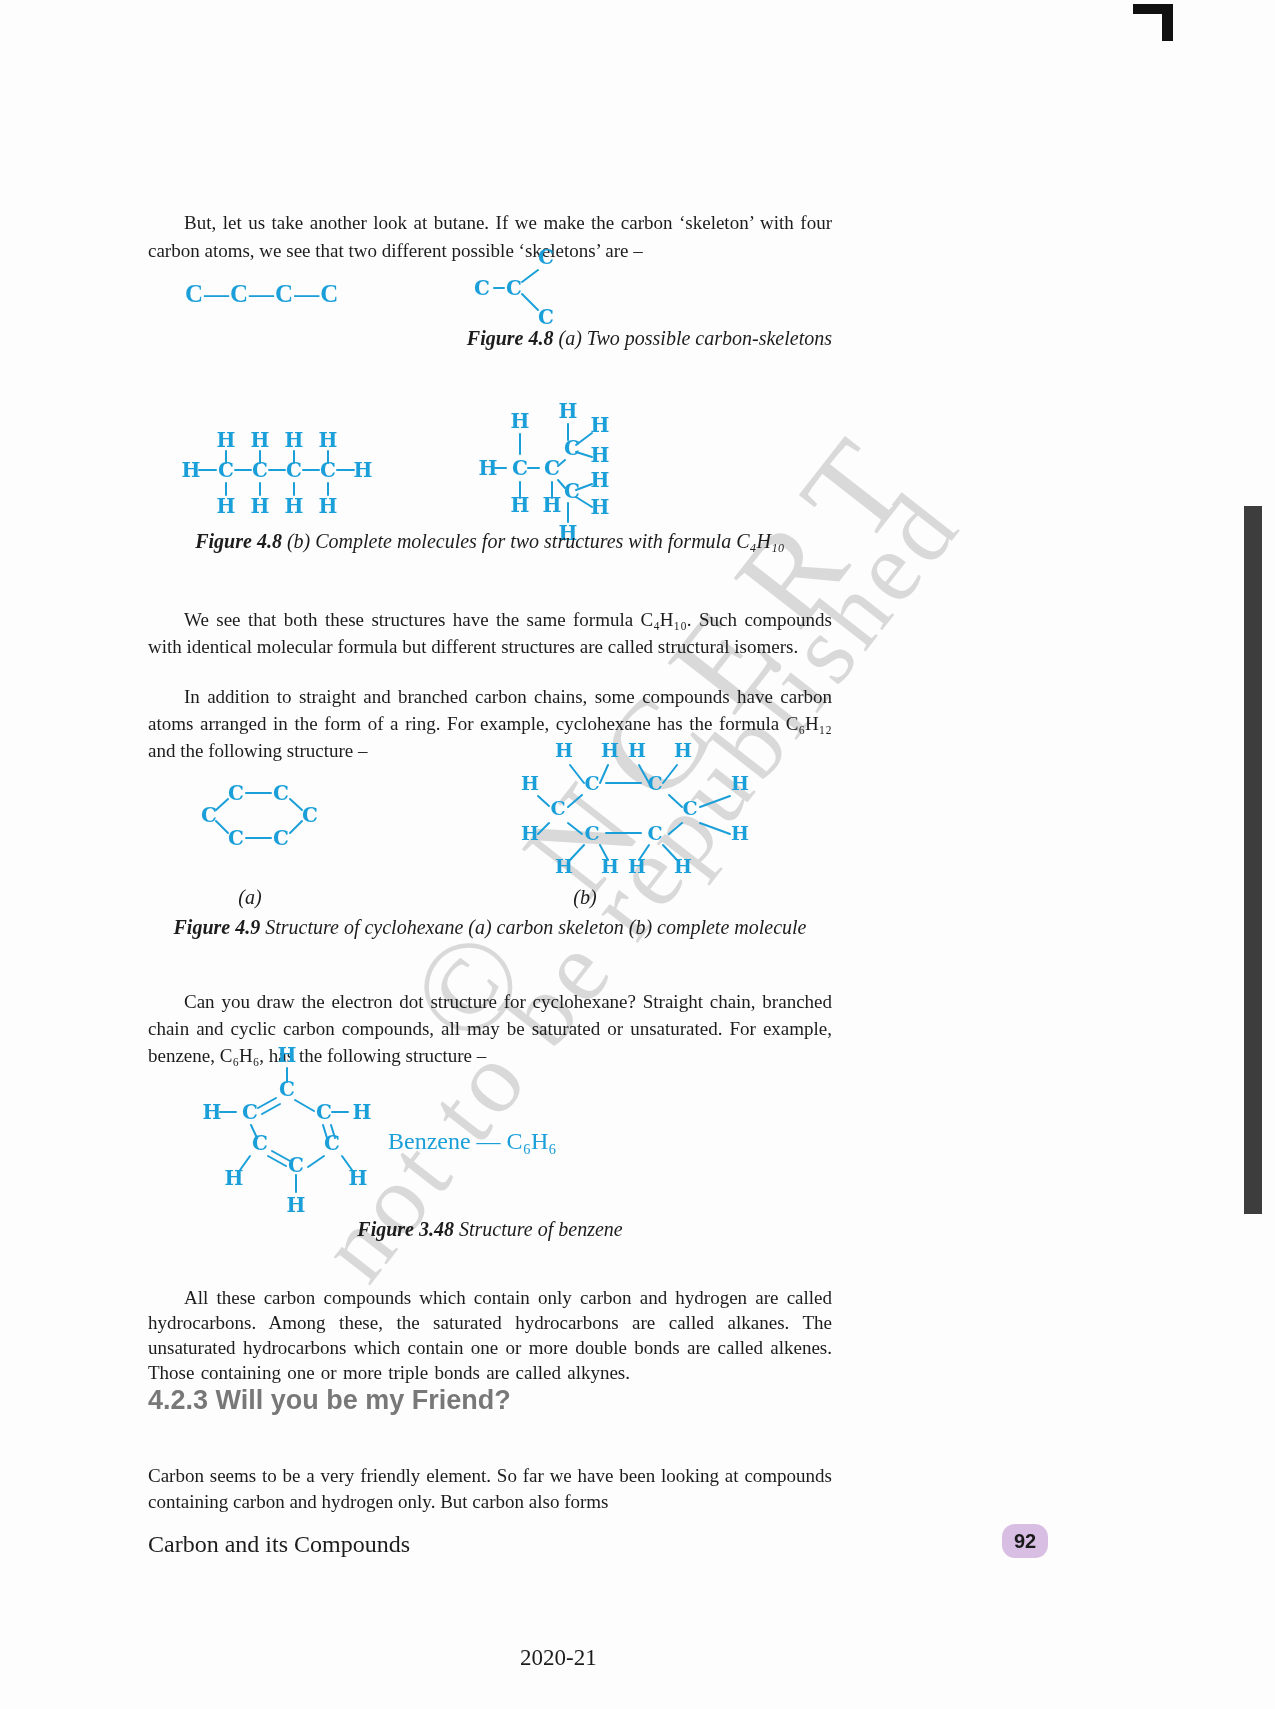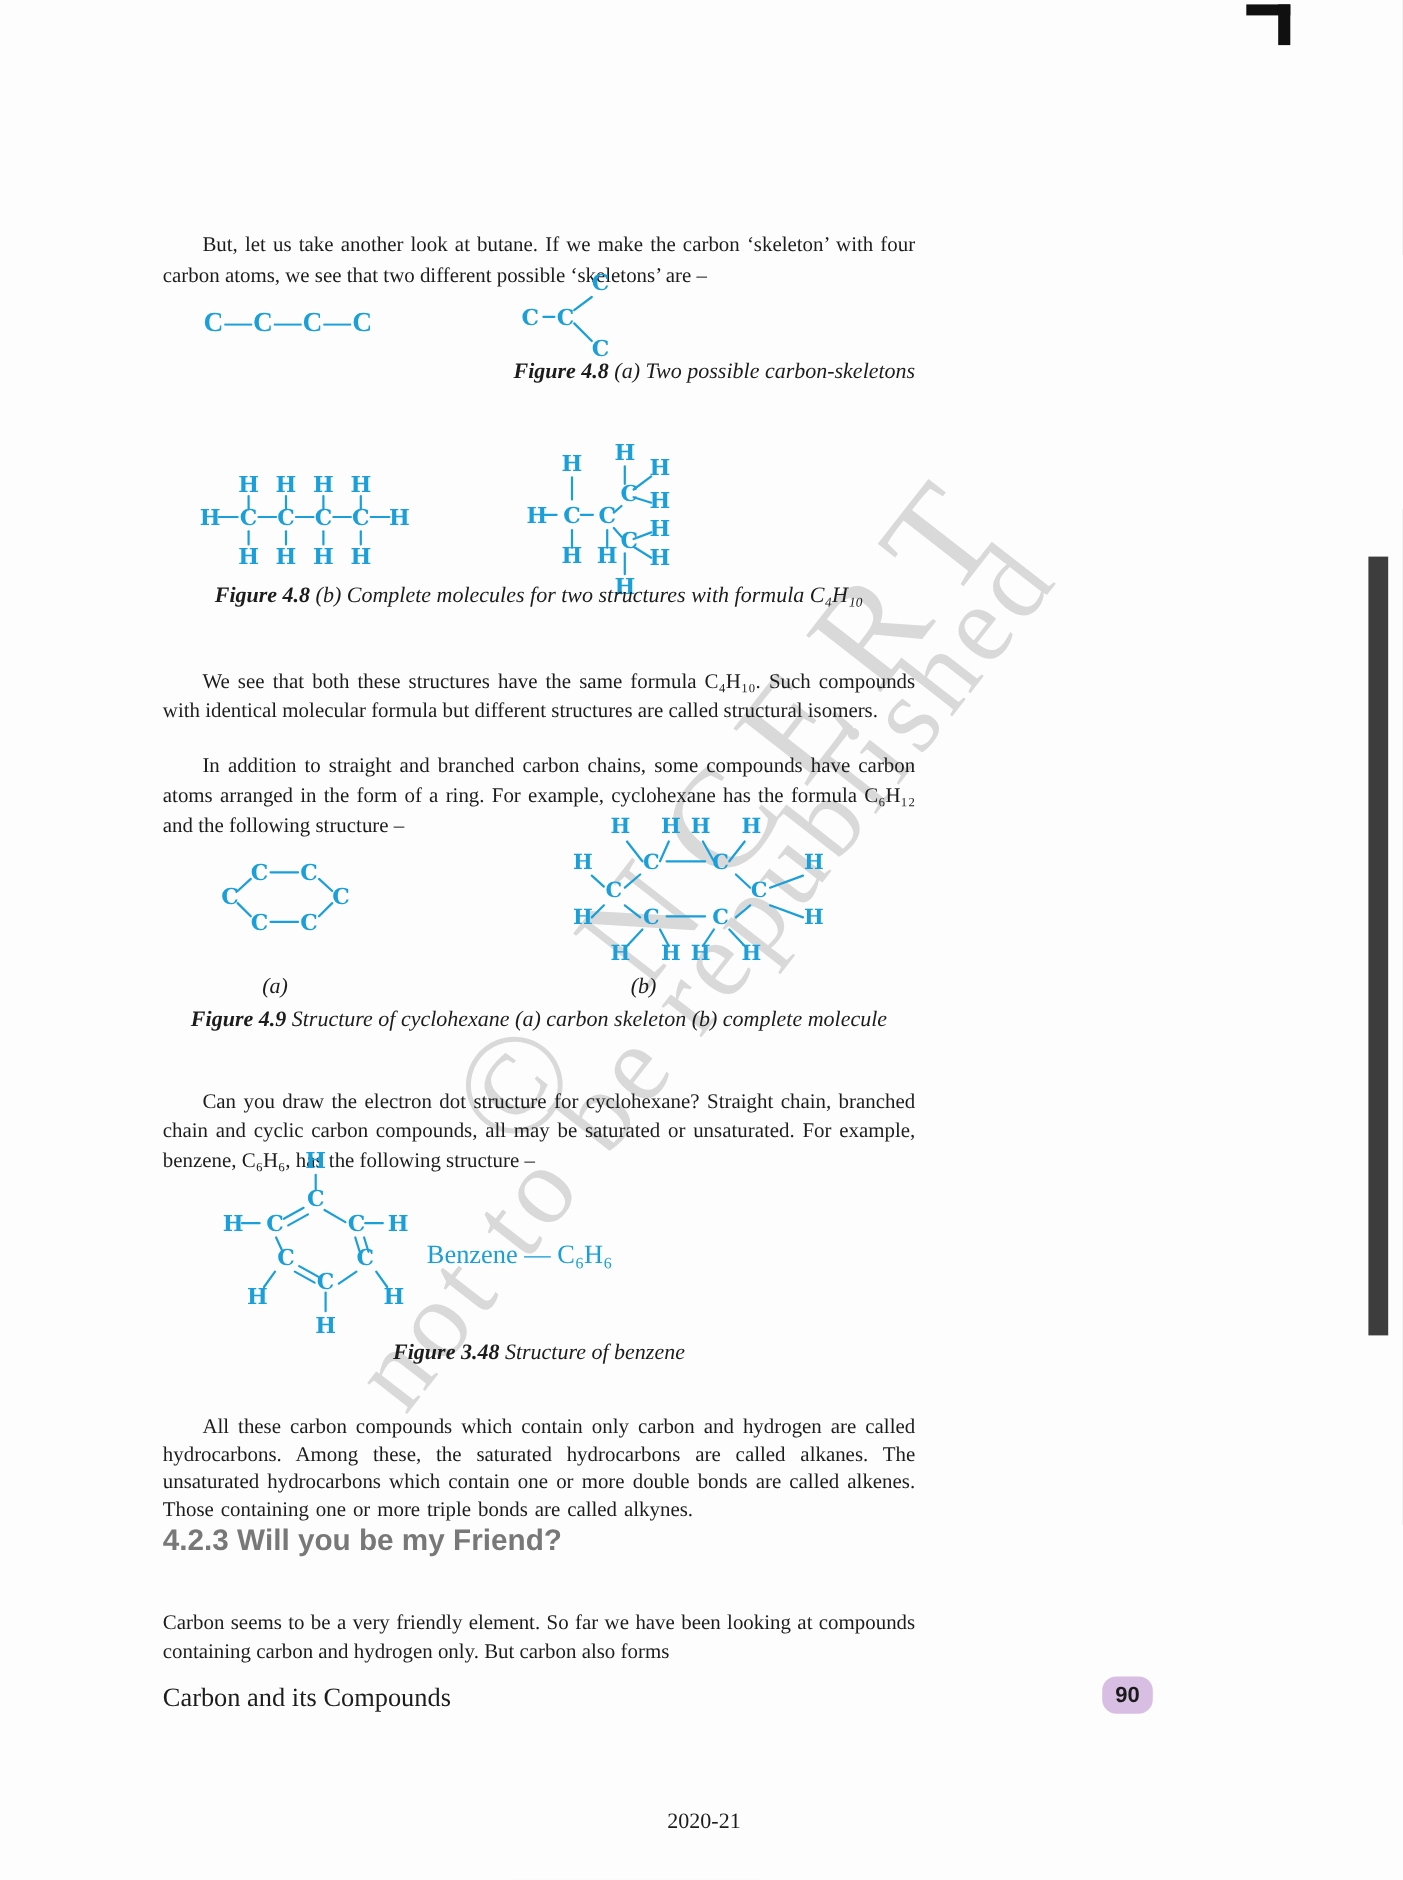--- a/index.html
+++ b/index.html
@@ -46,21 +46,21 @@
   .benzene-label { left:388px; top:1128px; color:#1b9fd9; font-size:24px; }
   svg { overflow:visible; }
   .atom { font-family:"DejaVu Serif","Liberation Serif",serif; font-weight:bold; fill:#1b9fd9; font-size:20px; text-anchor:middle; }
   .atom-sm { font-size:19px; }
   .bond { stroke:#1b9fd9; stroke-width:2; stroke-linecap:round; }
   
   .footer-title { left:148px; top:1531px; font-size:24px; }
   .page-badge { left:1002px; top:1524px; width:46px; height:34px; background:#d8bee2;
     border-radius:13px; text-align:center; line-height:34px; font-size:20px; font-weight:bold;
     font-family:"Liberation Sans","DejaVu Sans",sans-serif; color:#1a1a1a; }
-  .date { left:520px; top:1645px; width:240px; text-align:center; font-size:20px; }
+  .date { left:520px; top:1645px; width:240px; text-align:left; font-size:23px; }
 </style>
 </head>
 <body>
 
 <div class="page">
 
   <div class="wm wm1">© NCERT</div>
   <div class="wm wm2">not to be republished</div>
 
   <div class="corner-mark"></div>
@@ -263,16 +263,16 @@
     <span class="figlabel">Figure 3.48</span><span> Structure of benzene</span>
   </div>
 
   <div class="blk para indent p6">All these carbon compounds which contain only carbon and hydrogen are called hydrocarbons. Among these, the saturated hydrocarbons are called alkanes. The unsaturated hydrocarbons which contain one or more double bonds are called alkenes. Those containing one or more triple bonds are called alkynes.</div>
 
   <div class="blk heading">4.2.3 Will you be my Friend?</div>
 
   <div class="blk para p7">Carbon seems to be a very friendly element. So far we have been looking at compounds containing carbon and hydrogen only. But carbon also forms</div>
 
   <div class="blk footer-title">Carbon and its Compounds</div>
-  <div class="blk page-badge">90</div>
+  <div class="blk page-badge">92</div>
   <div class="blk date">2020-21</div>
 
 </div>
 
 </body></html>

